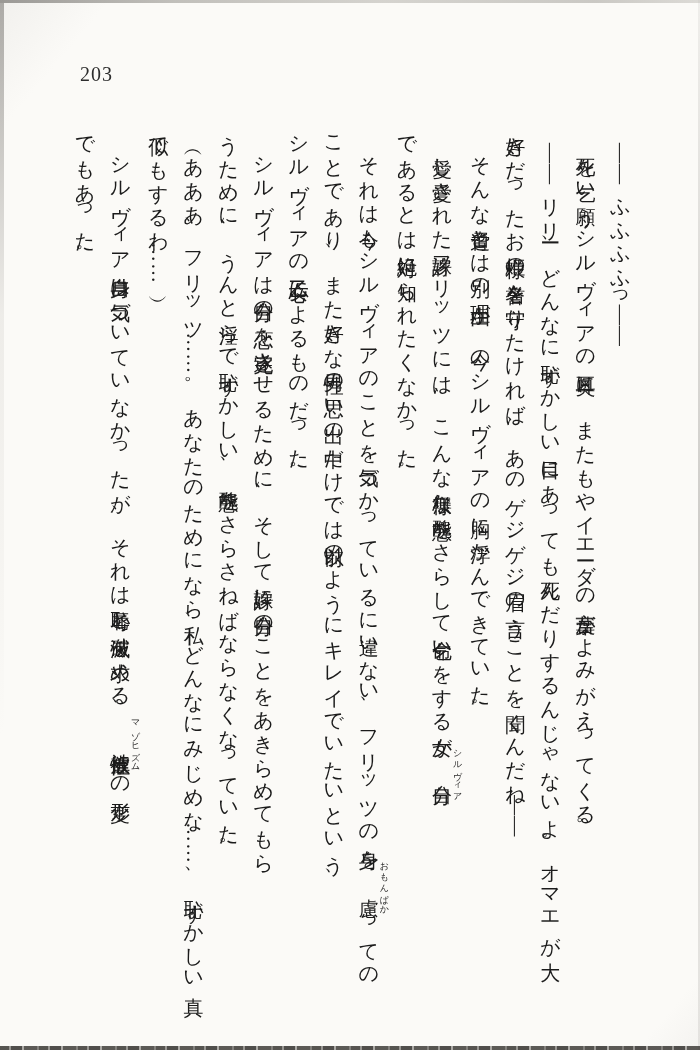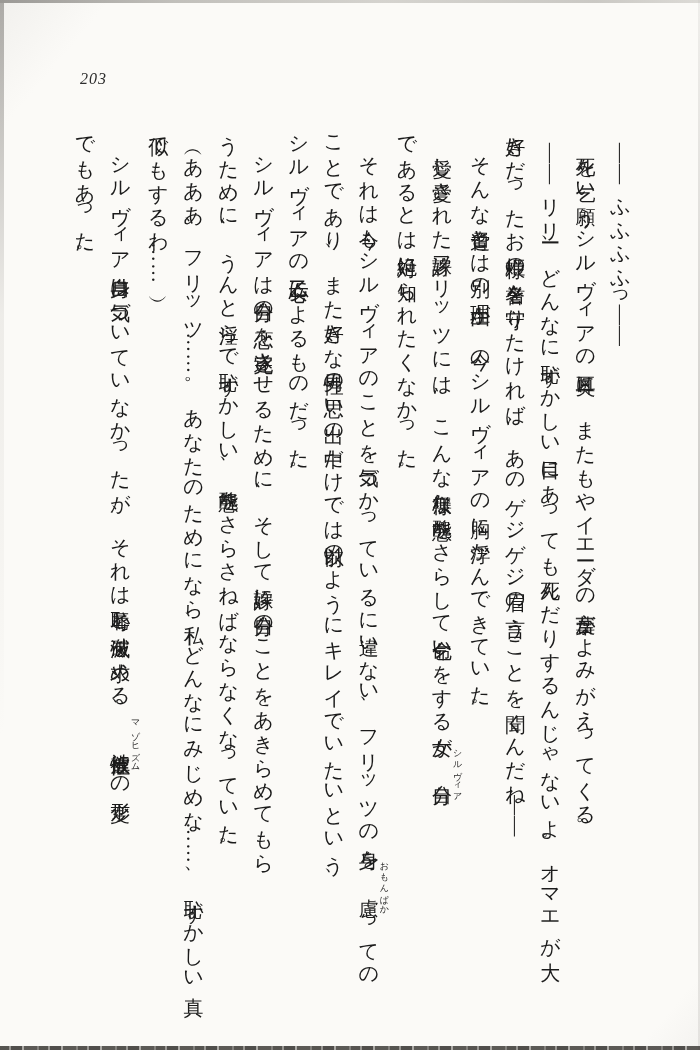--- a/index.html
+++ b/index.html
@@ -30,22 +30,22 @@
   }
   .edge-bottom{
     position:absolute;bottom:0;left:0;width:100%;height:4px;
     background:repeating-linear-gradient(to right,
       #44423e 0 9px, #8d8b87 9px 11px,
       #3d3b38 11px 22px, #a3a19d 22px 24px,
       #4a4844 24px 37px, #767470 37px 39px);
     opacity:.9;
   }
   .page-number{
-    position:absolute;left:80px;top:70px;
-    font-size:16px;font-style:italic;
+    position:absolute;left:80px;top:63px;
+    font-size:20px;
     letter-spacing:1px;color:#2d2d2d;
   }
   .text-block{
     position:absolute;top:122px;right:62px;
     writing-mode:vertical-rl;
     text-orientation:mixed;
     font-size:20px;
     letter-spacing:1px;
     color:var(--ink);
   }

